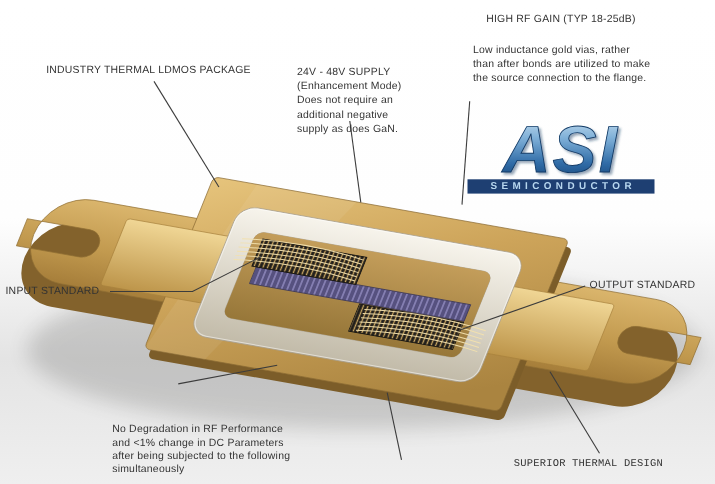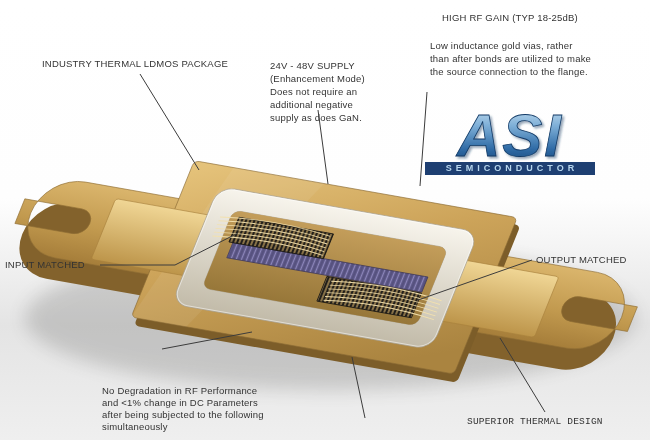--- a/index.html
+++ b/index.html
@@ -132,22 +132,22 @@
   <div class="note" id="note-industry">INDUSTRY THERMAL LDMOS PACKAGE</div>
   <div class="note" id="note-supply">24V - 48V  SUPPLY
 (Enhancement Mode)
 Does not require an
 additional negative
 supply as does GaN.</div>
   <div class="note" id="note-gain">HIGH RF GAIN (TYP 18-25dB)</div>
   <div class="note" id="note-vias">Low inductance gold vias, rather
 than after bonds are utilized to make
 the source connection to the flange.</div>
-  <div class="note" id="note-input">INPUT MATCHED</div>
-  <div class="note" id="note-output">OUTPUT MATCHED</div>
+  <div class="note" id="note-input">INPUT STANDARD</div>
+  <div class="note" id="note-output">OUTPUT STANDARD</div>
   <div class="note small-lh" id="note-rugged-detail">No Degradation in RF Performance
 and &lt;1% change in DC Parameters
 after being subjected to the following
 simultaneously</div>
   <div class="note" id="note-thermal">SUPERIOR THERMAL DESIGN</div>
 
   <div class="logo">
     <svg width="180" height="70" viewBox="0 0 180 70">
       <defs>
         <linearGradient id="gAsi" x1="0" y1="0" x2="0" y2="1">

